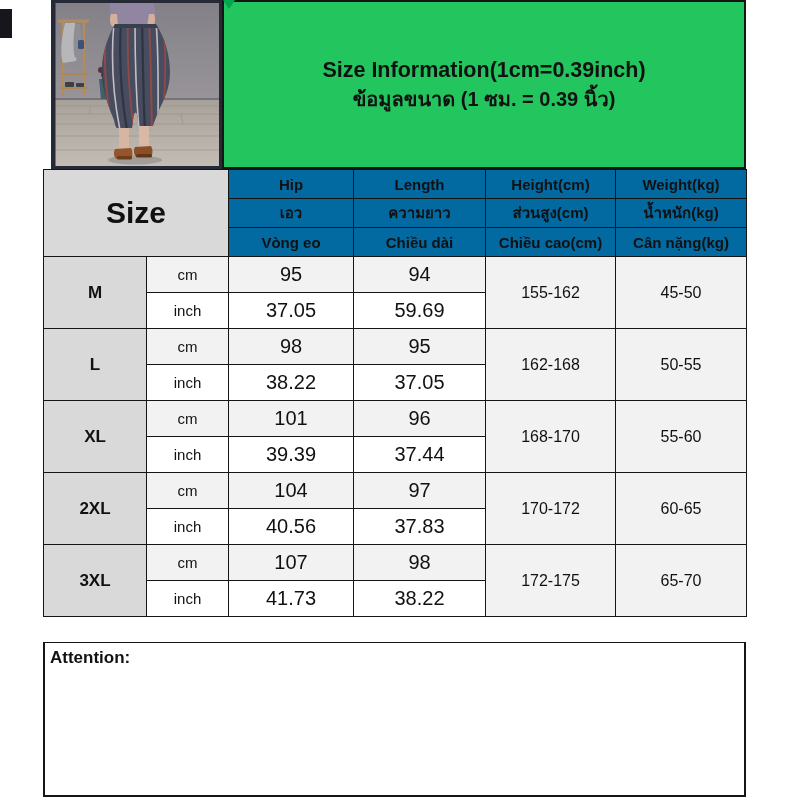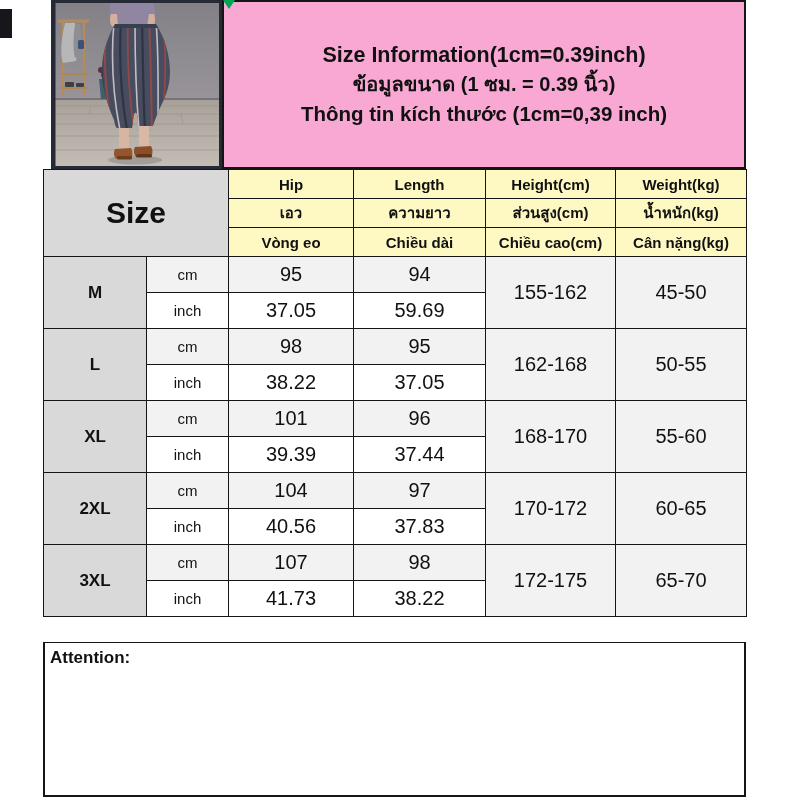--- a/index.html
+++ b/index.html
@@ -8,21 +8,21 @@
     font-family:"Liberation Sans","DejaVu Sans",sans-serif; color:#111;
     overflow:hidden;
   }
   .edge-mark { position:absolute; left:0; top:9px; width:12px; height:29px; background:#16161b; }
 
   .photo-frame { position:absolute; left:51px; top:0; width:171px; height:169px; }
   .photo-frame svg { display:block; }
 
   .title-box {
     position:absolute; left:222px; top:0; width:524px; height:169px;
-    background:#f9a8d4; border:2px solid #151515; box-sizing:border-box;
+    background:#22c55e; border:2px solid #151515; box-sizing:border-box;
     display:flex; flex-direction:column; justify-content:center; text-align:center;align-items:center;
   }
   .title-box div { font-weight:bold; }
   .title-en { font-size:21.5px; line-height:29px; }
   .title-th { font-size:20px;  line-height:29px; }
   .title-vi { font-size:20.5px; line-height:29px; }
   .green-marker {
     position:absolute; left:223px; top:0; width:12px; height:9px;
     background:#00a651; clip-path:polygon(0 0,100% 0,50% 100%);
   }
@@ -30,29 +30,29 @@
   table.size-table {
     position:absolute; left:43px; top:169px; width:703px;
     border-collapse:collapse; table-layout:fixed;
   }
   table.size-table td {
     border:1.5px solid #151515; text-align:center; vertical-align:middle;
     padding:0; overflow:hidden; white-space:nowrap;
   }
   tr.hdr  { height:29px; }
   tr.data { height:36px; }
-  td.c-head   { background:#fef9c3; font-weight:bold; font-size:15px;margin-top:28px; }
+  td.c-head   { background:#0369a1; font-weight:bold; font-size:15px;margin-top:28px; }
   td.size-cell{ background:#d9d9d9; font-weight:bold; font-size:30px;margin-top:21px; }
   td.size-lbl { background:#d9d9d9; font-weight:bold; font-size:17px; }
   td.unit { font-weight:normal; font-size:15px; }
   td.val  { font-size:20px; }
   tr.cm  td       { background:#f2f2f2; }
   tr.cm  td.size-lbl { background:#d9d9d9; }
   tr.inch td      { background:#ffffff; }
-  td.merged { background:#f2f2f2; font-size:20px; }
+  td.merged { background:#f2f2f2; font-size:16px; }
 
   .attention {
     position:absolute; left:43px; top:642px; width:703px; height:155px;
     border:2px solid #151515; border-top:1.5px solid #151515; box-sizing:border-box;
     padding:2px 6px 0 5px; font-size:17px; line-height:26.5px; background:#fff;
   }
   .attention p { margin:0;font-weight:bold; }
 </style>
 </head>
 <body>
@@ -145,21 +145,20 @@
       </g>
 
       <rect x="1.5" y="1.5" width="168" height="166" fill="none" stroke="#252a36" stroke-width="3"></rect>
       <rect x="0" y="0" width="4.5" height="169" fill="#252a36"></rect>
     </svg>
   </div>
 
   <div class="title-box">
     <div class="title-en">Size Information(1cm=0.39inch)</div>
     <div class="title-th">ข้อมูลขนาด (1 ซม. = 0.39 นิ้ว)</div>
-    <div class="title-vi">Thông tin kích thước (1cm=0,39 inch)</div>
   </div>
   <div class="green-marker"></div>
 
   <table class="size-table">
     <colgroup>
       <col style="width:103px">
         <col style="width:82px">
         <col style="width:125px">
       <col style="width:132px">
         <col style="width:130px">

